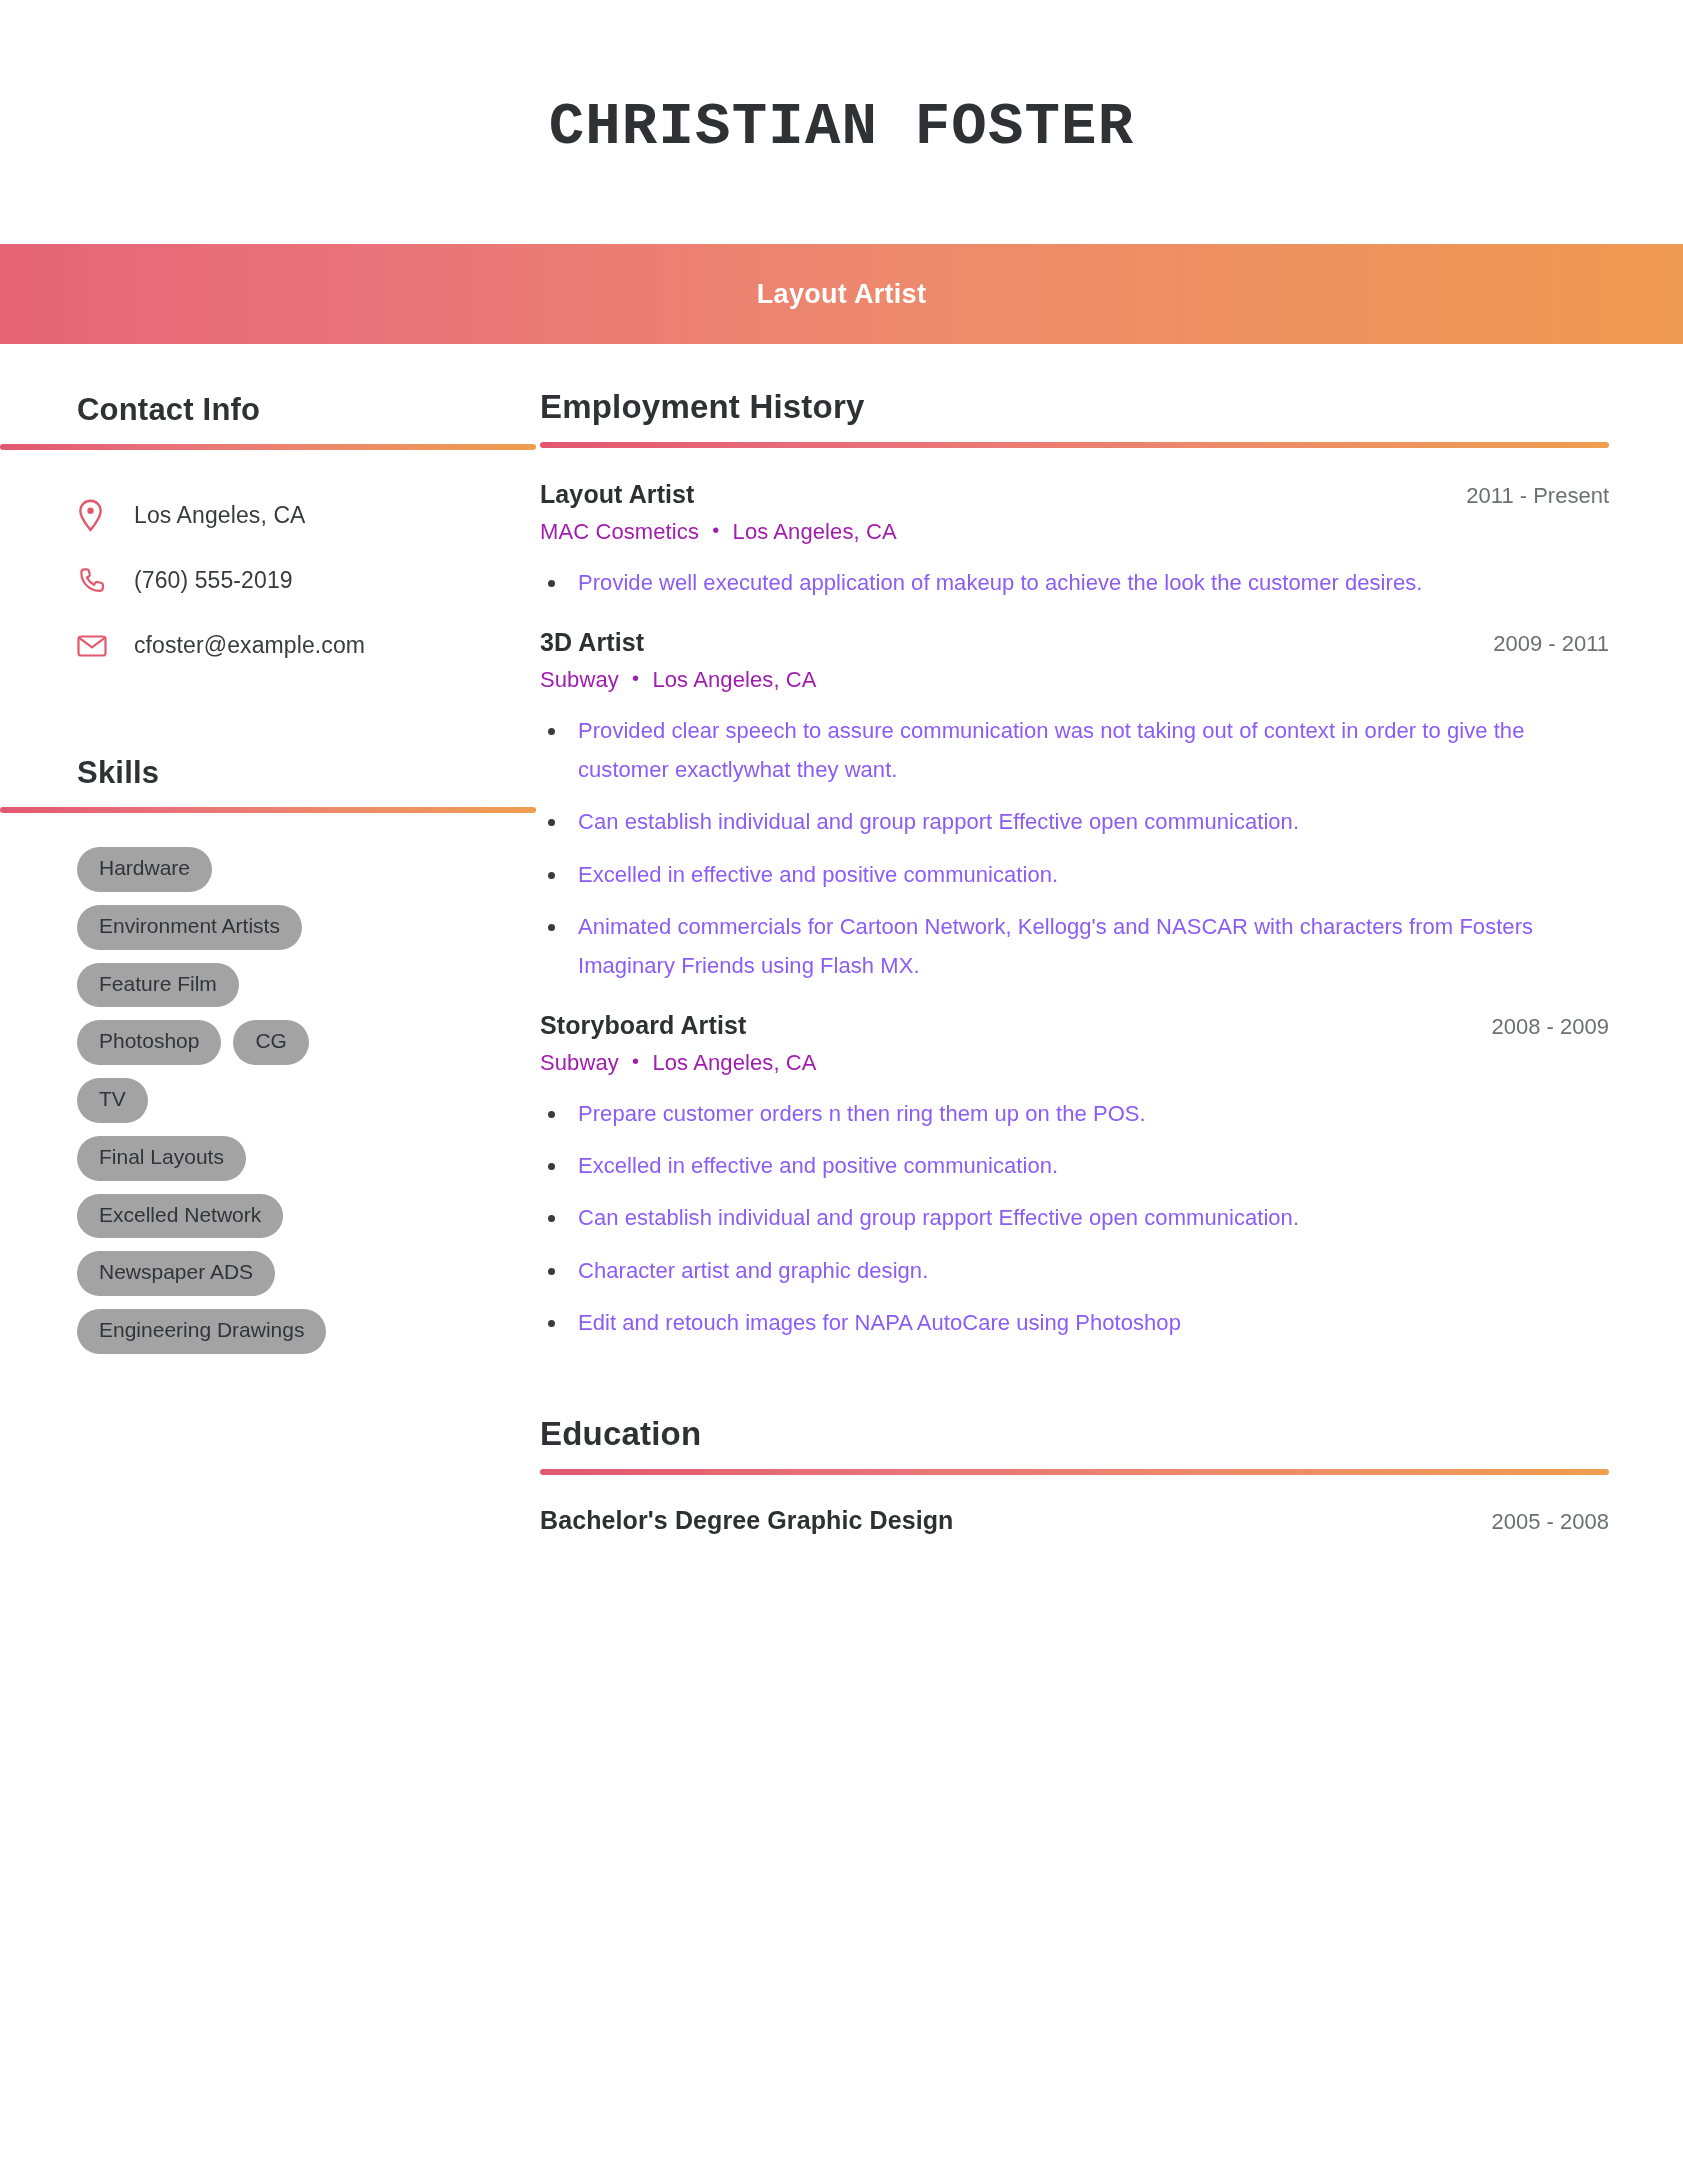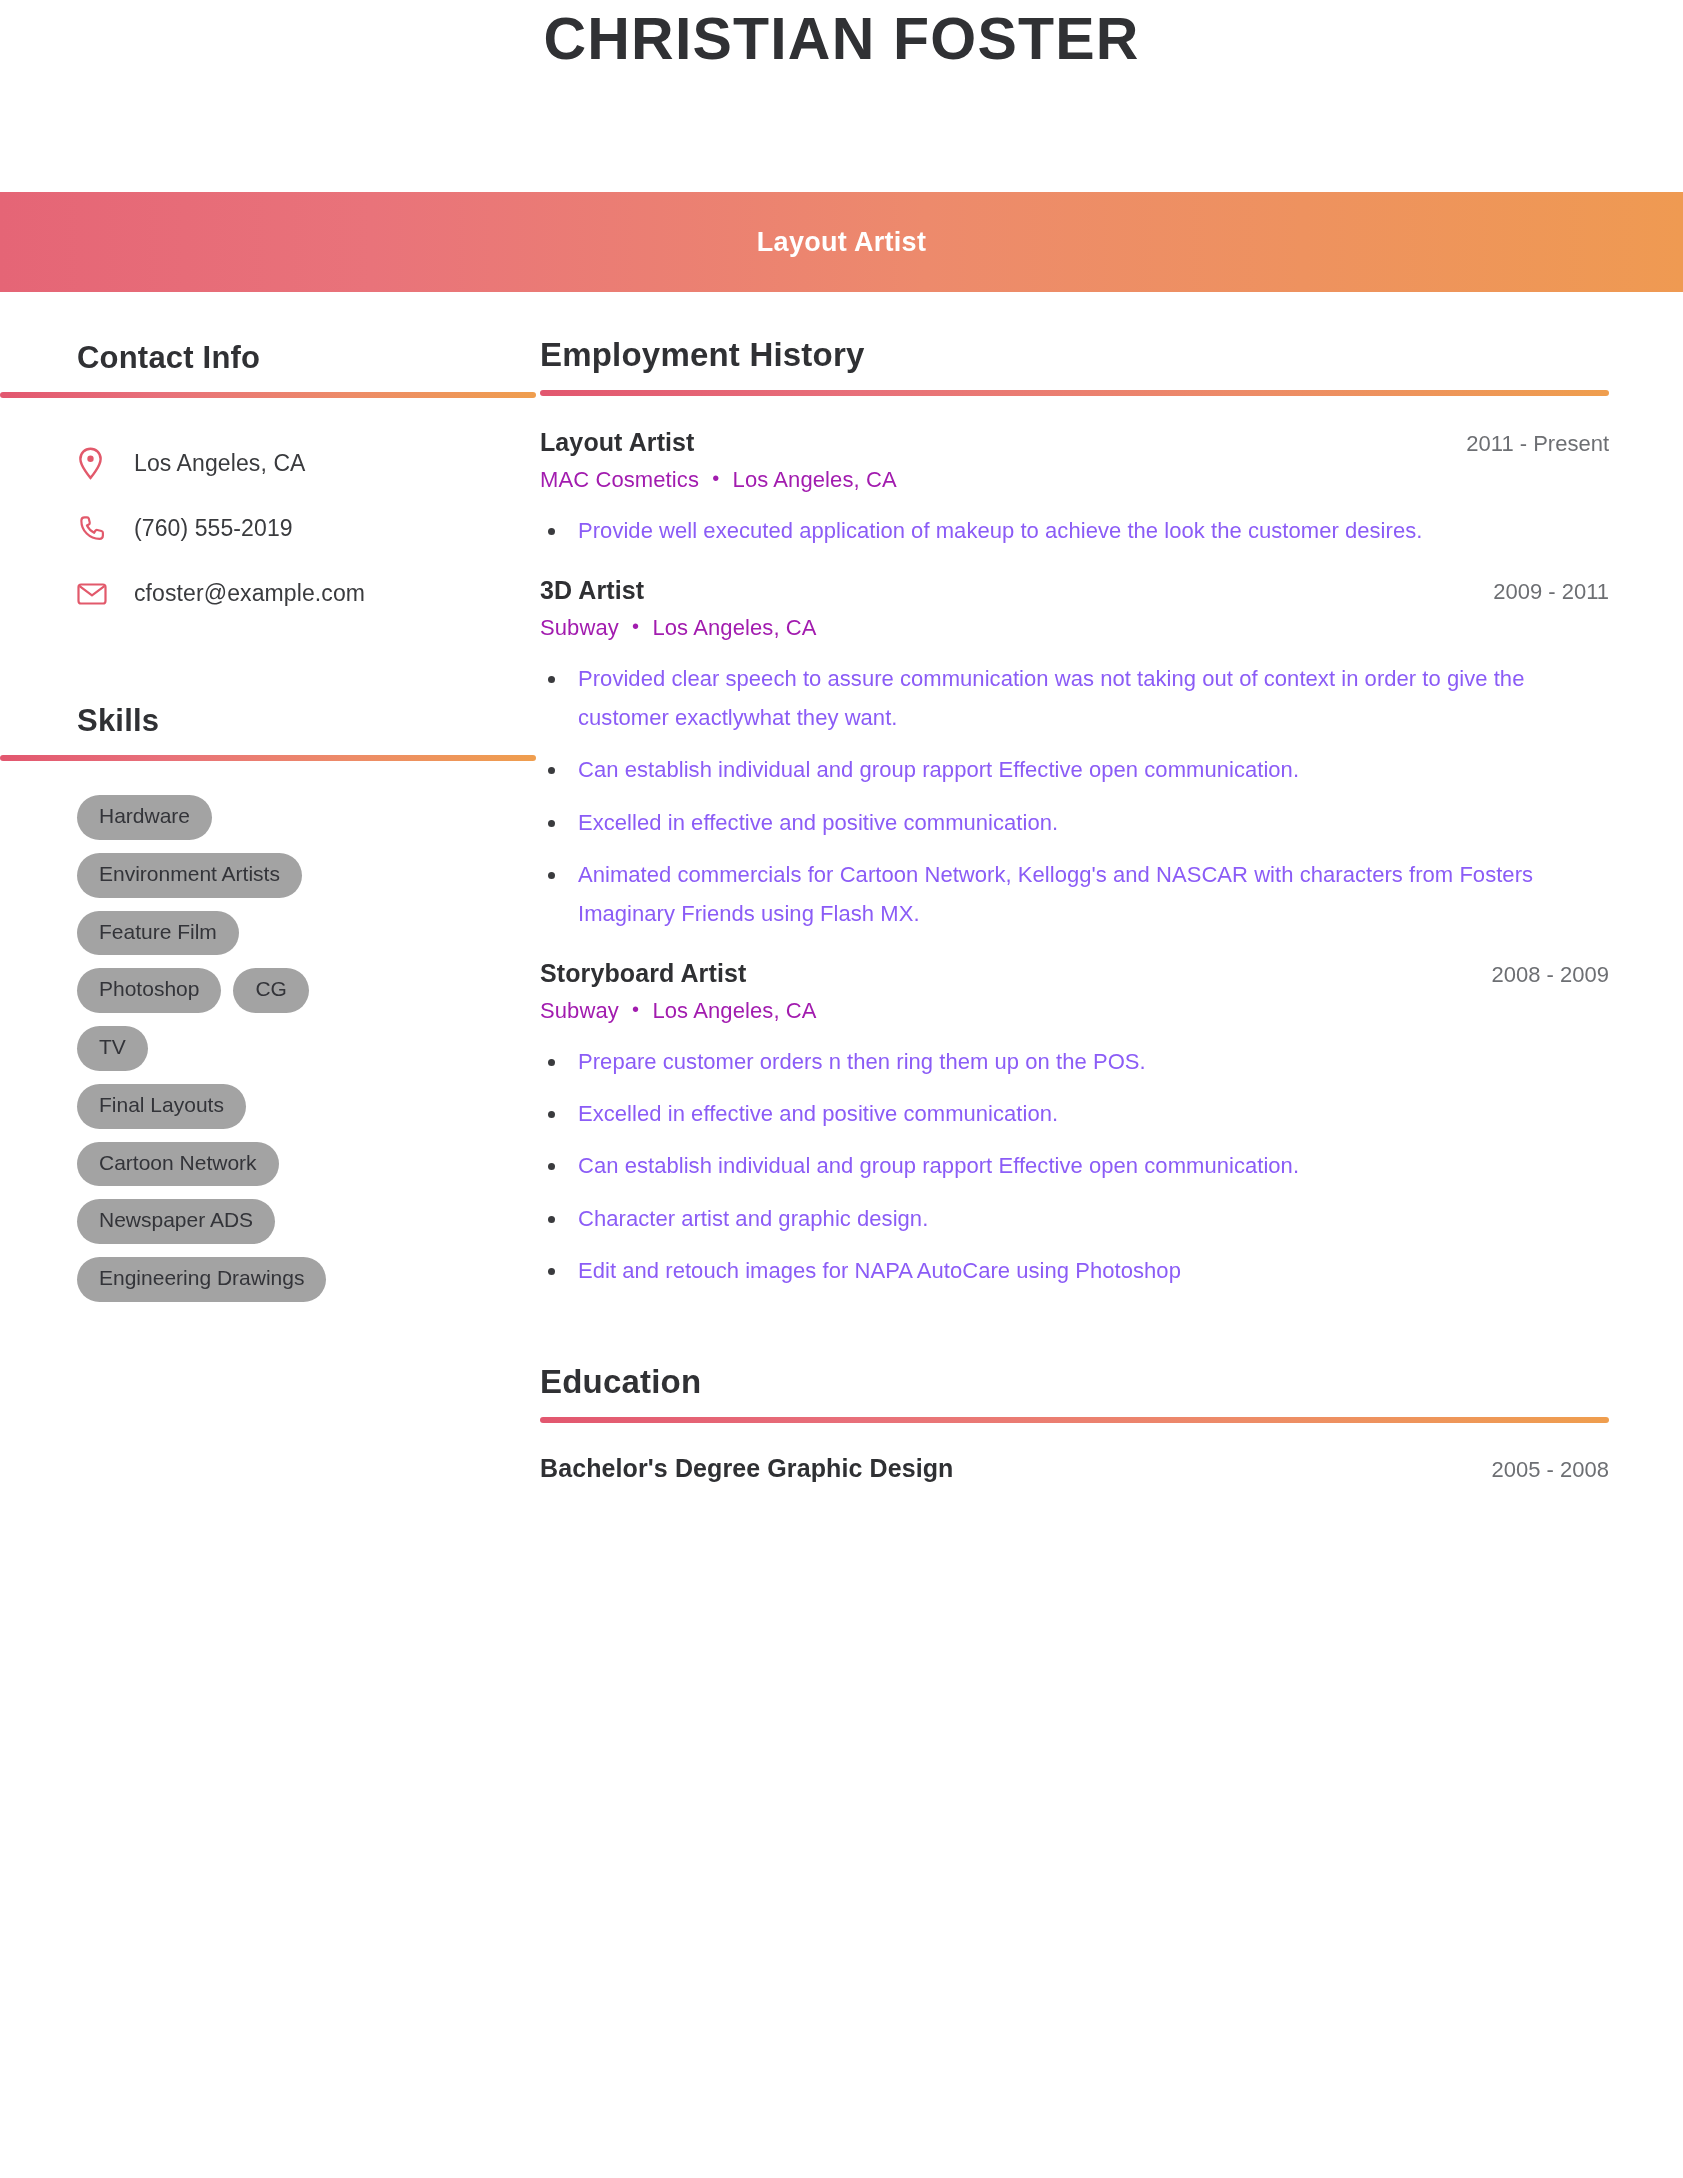--- a/index.html
+++ b/index.html
@@ -18,24 +18,26 @@
   .page {
     position: relative;
     width: 1683px;
     height: 2178px;
     background: #ffffff;
     box-sizing: border-box;
   }
 
   
   .header-name-band {
-    height: 192px;
-    display: flex;
+    height: 244px;
+    display: flex;
+    align-items: center;
     justify-content: center;
     background: #ffffff;
+    font-family: Liberation Mono, monospace;
   }
   .candidate-name {
     font-size: 59px;
     font-weight: bold;
     letter-spacing: 1.2px;
     color: #303134;
     text-transform: uppercase;
     line-height: 1;
     margin: 0;
     padding-top: 10px;
@@ -268,21 +270,21 @@
         <div class="rule rule-left"></div>
 
         <div class="skills-tags">
           <span class="skill-pill break-after">Hardware</span>
           <span class="skill-pill break-after">Environment Artists</span>
           <span class="skill-pill break-after">Feature Film</span>
           <span class="skill-pill">Photoshop</span>
           <span class="skill-pill">CG</span>
           <span class="skill-pill break-after">TV</span>
           <span class="skill-pill break-after">Final Layouts</span>
-          <span class="skill-pill break-after">Cartoon Network</span>
+          <span class="skill-pill break-after">Excelled Network</span>
           <span class="skill-pill break-after">Newspaper ADS</span>
           <span class="skill-pill break-after">Engineering Drawings</span>
         </div>
       </div>
 
     </div>
 
     <div class="col-right">
 
       <div class="employment-block">

